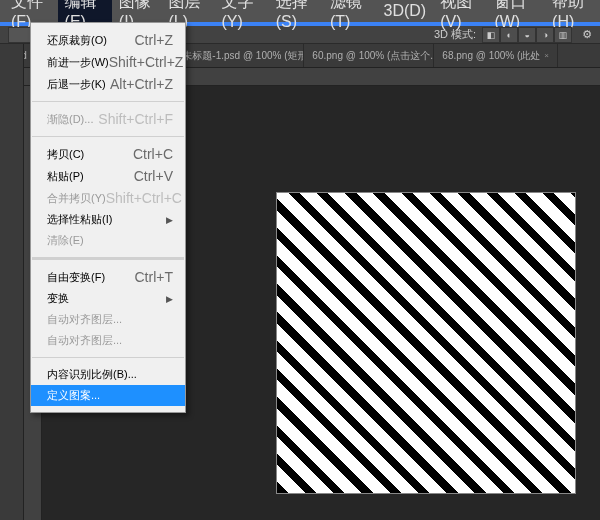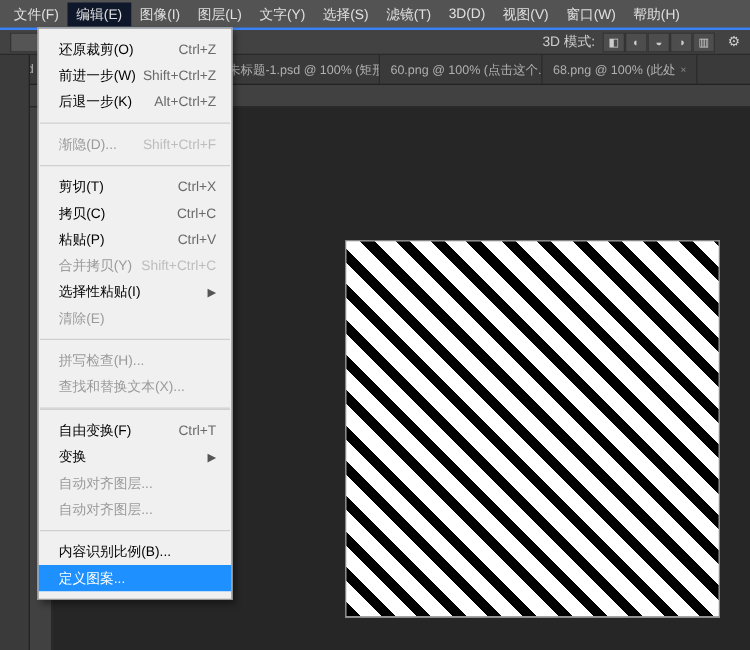--- a/index.html
+++ b/index.html
@@ -1,22 +1,22 @@
 <!DOCTYPE html>
 <html><head>
 <meta charset="utf-8">
 <style>
   * { margin:0; padding:0; box-sizing:border-box; font-family:"Microsoft YaHei",Tahoma,sans-serif; }
   body { width:600px; height:520px; background:#535353; overflow:hidden; position:relative; }
 
-  .menubar { height:22px; background:#535353; display:flex; align-items:center; padding-left:4px; font-size:11px; color:#e0e0e0; }
+  .menubar { height:22px; background:#535353; display:flex; align-items:center; padding-left:4px; font-size:16px; color:#e0e0e0; }
   .menubar .mitem { padding:2px 7px; cursor:pointer; }
   .menubar .mitem.open { background:#0f172a; }
 
-  .toolbar { height:22px; background:#424242; border-top:2px solid #3b82f6; border-bottom:1px solid #2a2a2a; display:flex; align-items:center; color:#ccc; font-size:11px; padding:0 8px; }
+  .toolbar { height:22px; background:#424242; border-top:4px solid #3b82f6; border-bottom:1px solid #2a2a2a; display:flex; align-items:center; color:#ccc; font-size:11px; padding:0 8px; }
   .toolbar .tool-swatch { width:24px; height:16px; background:#555; border:1px solid #333; margin-right:6px; }
   .toolbar .sep { color:#888; margin:0 4px; }
   .toolbar .spacer { flex:1; }
   .toolbar .bgroup { display:flex; gap:0; }
   .toolbar .bgroup span { width:18px; height:16px; background:#4d4d4d; border:1px solid #333; display:flex; align-items:center; justify-content:center; font-size:9px; }
 
   .tabs { height:24px; background:#3a3a3a; display:flex; align-items:stretch; font-size:10px; color:#b0b0b0; overflow:hidden; border-bottom:1px solid #222; }
   .tabs .tab { padding:4px 8px; border-right:1px solid #2a2a2a; max-width:130px; white-space:nowrap; overflow:hidden; text-overflow:ellipsis; display:flex; align-items:center; }
   .tabs .tab .x { margin-left:4px; font-size:8px; color:#888; }
   .left-strip { position:absolute; left:0; top:44px; width:24px; bottom:0; background:#3a3a3a; border-right:1px solid #222; }
@@ -27,21 +27,21 @@
   .ruler-c { position:absolute; left:0; top:0; width:18px; height:18px; background:#414141; border-right:1px solid #222; border-bottom:1px solid #222; }
 
   .pattern { position:absolute; left:252px; top:124px; width:300px; height:302px; background-color:#ffffff;
     background-image:repeating-linear-gradient(45deg,#000 0,#000 8px,#fff 8px,#fff 20px); border:1px solid #888; }
 
   
   .menu { position:absolute; left:30px; top:22px; width:156px; background:#f0f0f0; border:1px solid #979797; box-shadow:3px 3px 5px rgba(0,0,0,.4); font-size:11px; color:#000; }
   .menu .grp { padding:6px 0; }
   .menu .sepr { height:1px; background:#d0d0d0; margin:0 1px; }
   .menu .row { display:flex; justify-content:space-between; align-items:center; padding:3px 12px 3px 16px; white-space:nowrap; cursor:default; }
-  .menu .row .sc { color:#6a6a6a; font-size:11px; }
+  .menu .row .sc { color:#6a6a6a; font-size:14px; }
   .menu .row.disabled { color:#9a9a9a; }
   .menu .row.disabled .sc { color:#bdbdbd;text-align:right; }
   .menu .row.hl { background:#1e90ff; color:#fff; }
   .menu .row .arrow { font-size:9px; color:#555; }
 </style>
 </head>
 <body>
 
 <div class="menubar" id="menubar">
     <div class="mitem">文件(F)</div>
@@ -109,52 +109,40 @@
     <div class="sepr"></div>
     <div class="grp">
       <div class="row disabled">
         <span>渐隐(D)...</span>
         <span class="sc">Shift+Ctrl+F</span>
       </div>
     </div>
     <div class="sepr"></div>
     <div class="grp">
       <div class="row">
-        <span>剪切(T)</span>
-        <span class="sc">Ctrl+X</span>
-      </div>
-      <div class="row">
         <span>拷贝(C)</span>
         <span class="sc">Ctrl+C</span>
       </div>
       <div class="row">
         <span>粘贴(P)</span>
         <span class="sc">Ctrl+V</span>
       </div>
       <div class="row disabled">
         <span>合并拷贝(Y)</span>
         <span class="sc">Shift+Ctrl+C</span>
       </div>
       <div class="row">
         <span>选择性粘贴(I)</span>
         <span class="arrow">▶</span>
       </div>
       <div class="row disabled">
         <span>清除(E)</span>
       </div>
     </div>
     <div class="sepr"></div>
-    <div class="grp">
-      <div class="row disabled">
-        <span>拼写检查(H)...</span>
-      </div>
-      <div class="row disabled">
-        <span>查找和替换文本(X)...</span>
-      </div>
-    </div>
     <div class="sepr"></div>
     <div class="sepr"></div>
     <div class="grp">
       <div class="row">
         <span>自由变换(F)</span>
         <span class="sc">Ctrl+T</span>
       </div>
       <div class="row">
         <span>变换</span>
         <span class="arrow">▶</span>

